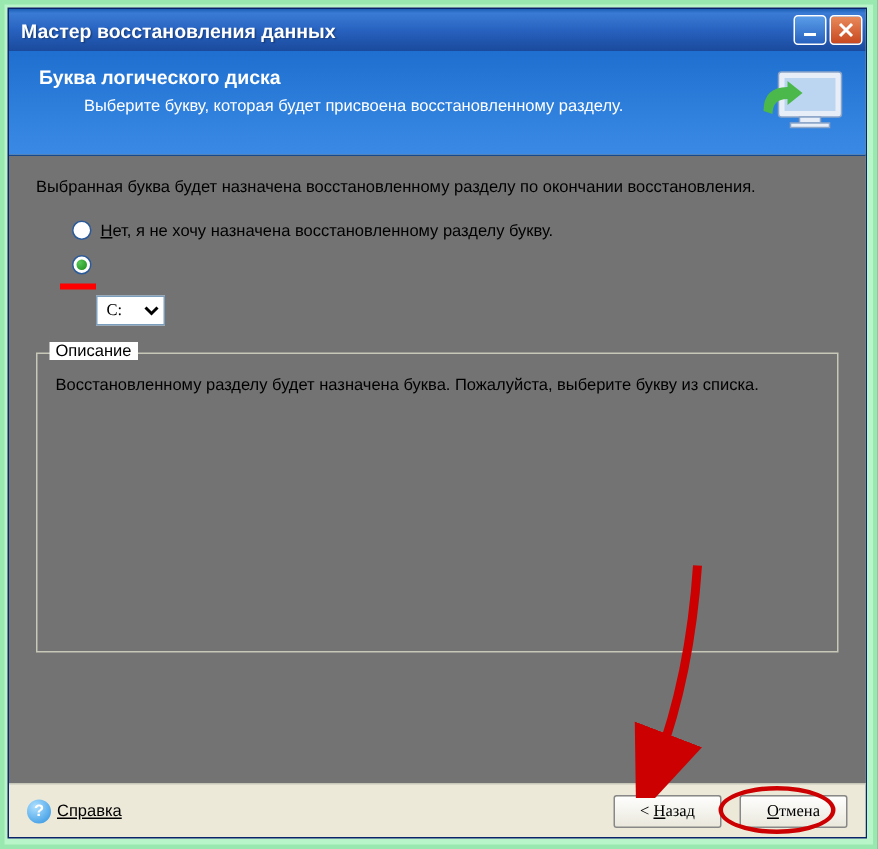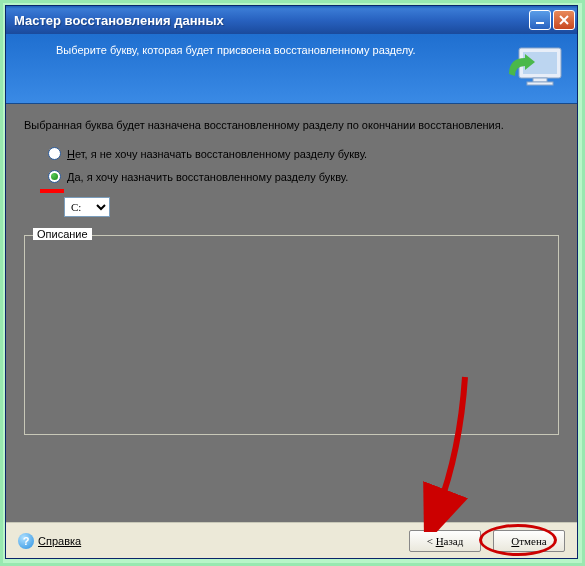--- a/index.html
+++ b/index.html
@@ -220,51 +220,52 @@
       <div class="title-btn close">
         <svg width="10" height="10">
           <line x1="1" y1="1" x2="9" y2="9" stroke="#fff" stroke-width="2"></line>
           <line x1="9" y1="1" x2="1" y2="9" stroke="#fff" stroke-width="2"></line>
         </svg>
       </div>
     </div>
   </div>
 
   <div class="header-band">
+    <div class="header-title">Буква логического диска</div>
     <div class="header-subtitle">Выберите букву, которая будет присвоена восстановленному разделу.</div>
     <svg class="header-icon" viewBox="0 0 60 50">
       <rect class="monitor-body" x="14" y="4" width="42" height="30" rx="2"></rect>
       <rect x="18" y="8" width="34" height="22" fill="#bcd5f0"></rect>
       <rect class="monitor-body" x="28" y="34" width="14" height="4"></rect>
       <rect class="monitor-body" x="22" y="38" width="26" height="3"></rect>
       <path class="arrow-green" d="M4 30 Q4 14 20 14 L20 10 L30 18 L20 26 L20 22 Q10 22 10 32 Z"></path>
     </svg>
   </div>
 
   <div class="content">
     <div class="intro-text">Выбранная буква будет назначена восстановленному разделу по окончании восстановления.</div>
 
     <div class="radio-group">
       <div class="radio-row">
         <span class="radio"></span>
-        <span class="radio-label"><u>Н</u><span>ет, я не хочу назначать восстановленному разделу букву.</span></span>
+        <span class="radio-label"><u>Н</u><span>ет, я не хочу назначена восстановленному разделу букву.</span></span>
       </div>
       <div class="radio-row">
         <span class="radio checked"></span>
-        <span class="radio-label"><u>Д</u><span>а, я хочу назначить восстановленному разделу букву.</span></span>
       </div>
     </div>
     <div class="hl-bar"></div>
 
     <select class="drive-select">
       <option>C:</option>
     </select>
 
     <div class="fieldset">
       <div class="fieldset-legend">Описание</div>
+      <div class="fieldset-body">Восстановленному разделу будет назначена буква. Пожалуйста, выберите букву из списка.</div>
     </div>
   </div>
 
   <div class="footer">
     <div class="help-link">
       <span class="help-icon">?</span>
       <span><u>Справка</u></span>
     </div>
     <div class="footer-spacer"></div>
     <div class="btn-group">

